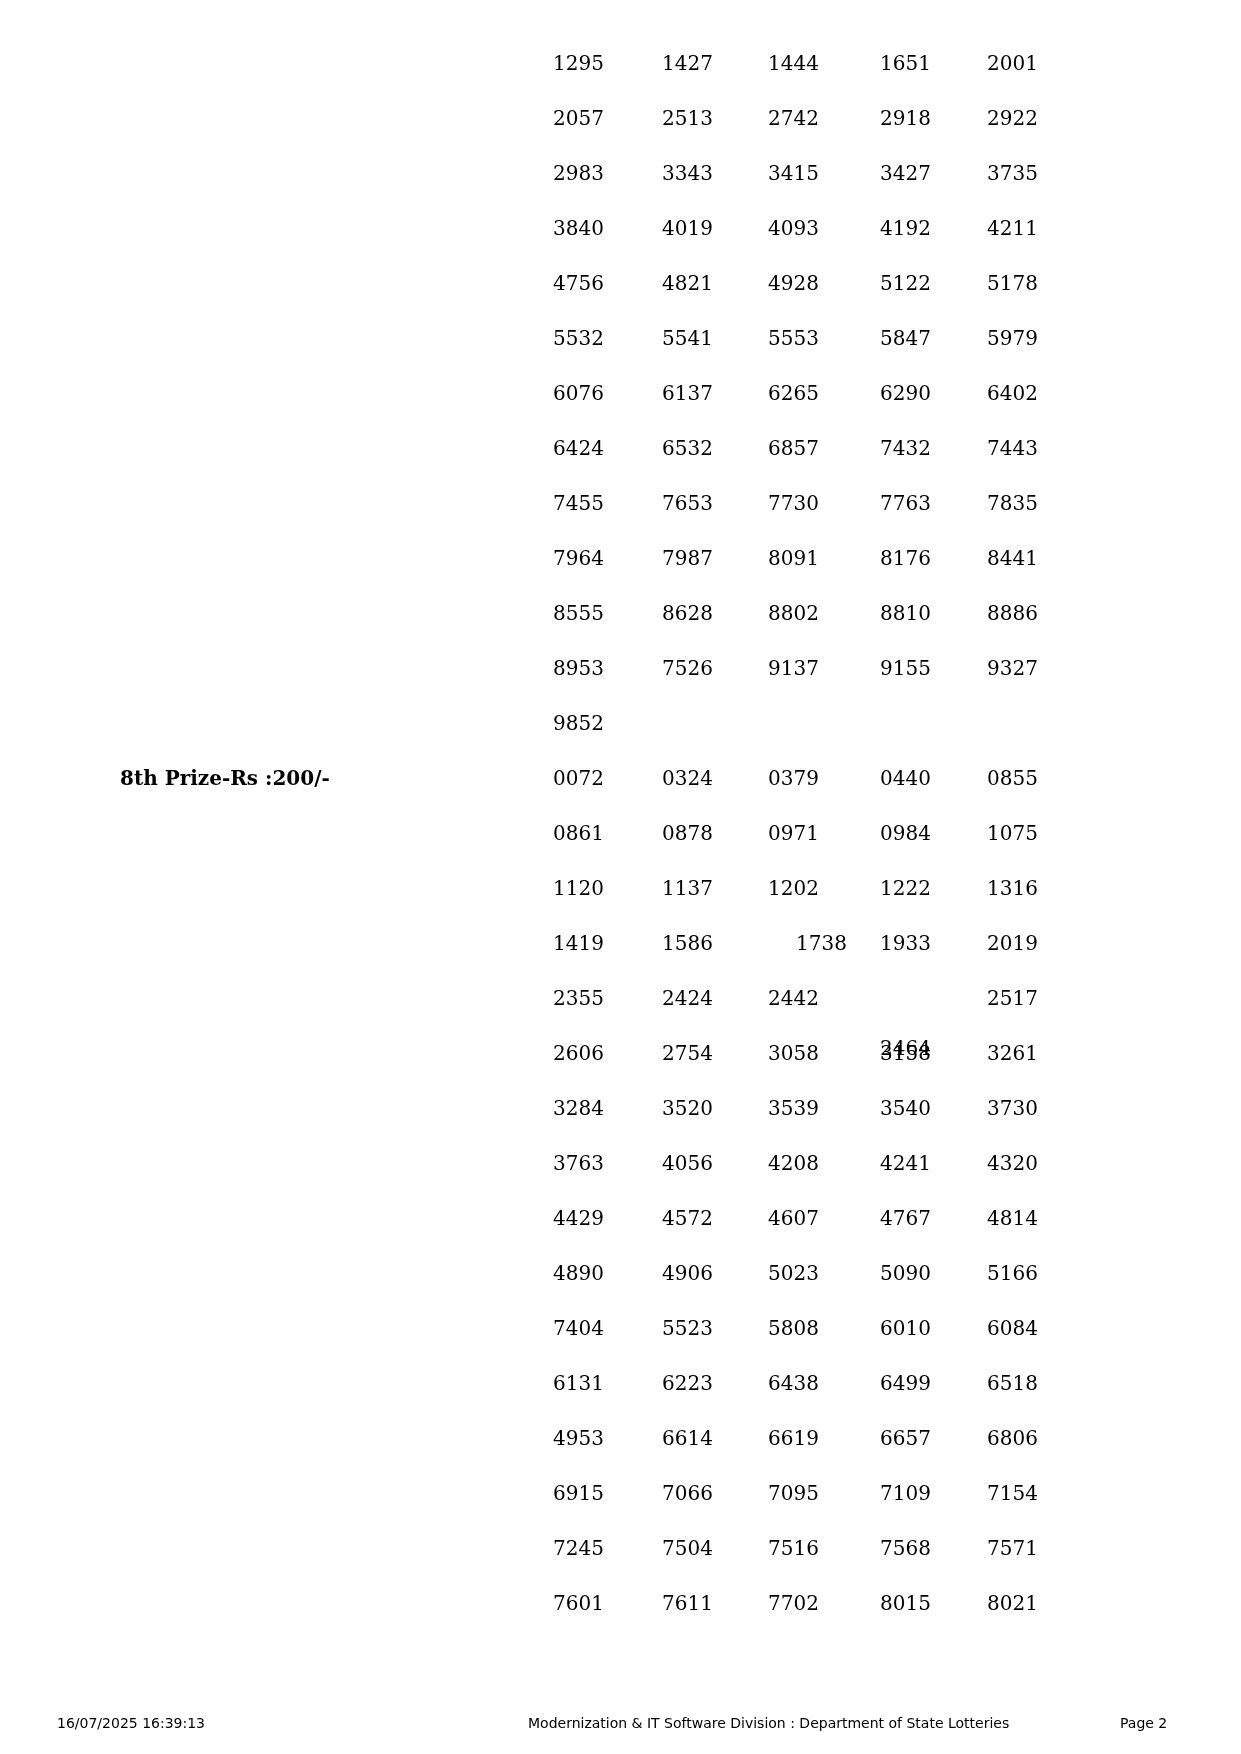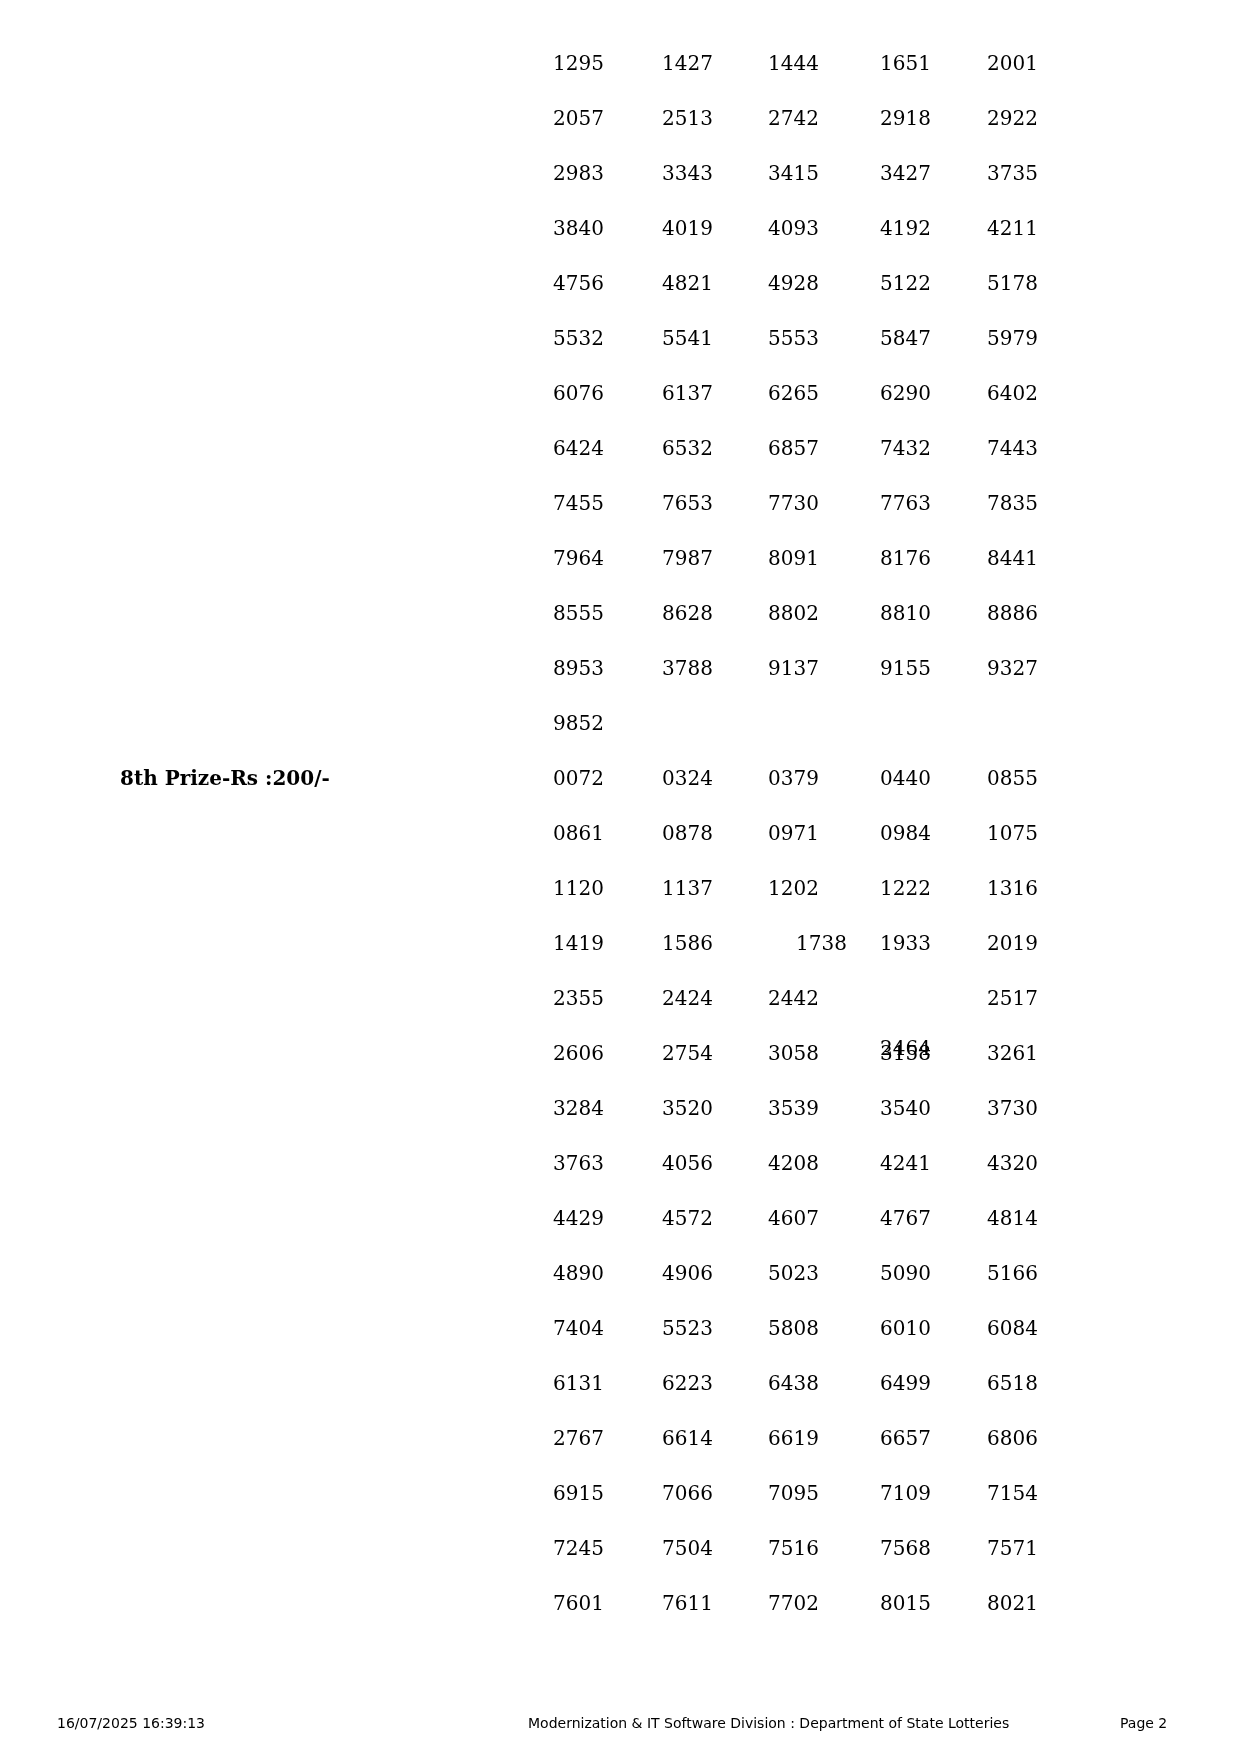--- a/index.html
+++ b/index.html
@@ -104,21 +104,21 @@
       <div class="num" style="left: 662px; top: 546px;">7987</div>
       <div class="num" style="left: 768px; top: 546px;">8091</div>
       <div class="num" style="left: 880px; top: 546px;">8176</div>
       <div class="num" style="left: 987px; top: 546px;">8441</div>
       <div class="num" style="left: 553px; top: 601px;">8555</div>
       <div class="num" style="left: 662px; top: 601px;">8628</div>
       <div class="num" style="left: 768px; top: 601px;">8802</div>
       <div class="num" style="left: 880px; top: 601px;">8810</div>
       <div class="num" style="left: 987px; top: 601px;">8886</div>
       <div class="num" style="left: 553px; top: 656px;">8953</div>
-      <div class="num" style="left: 662px; top: 656px;">3788</div>
+      <div class="num" style="left: 662px; top: 656px;">7526</div>
       <div class="num" style="left: 768px; top: 656px;">9137</div>
       <div class="num" style="left: 880px; top: 656px;">9155</div>
       <div class="num" style="left: 987px; top: 656px;">9327</div>
       <div class="num" style="left: 553px; top: 711px;">9852</div>
       <div class="prize-label" style="top: 766px;">8th Prize-Rs :200/-</div>
       <div class="num" style="left: 553px; top: 766px;">0072</div>
       <div class="num" style="left: 662px; top: 766px;">0324</div>
       <div class="num" style="left: 768px; top: 766px;">0379</div>
       <div class="num" style="left: 880px; top: 766px;">0440</div>
       <div class="num" style="left: 987px; top: 766px;">0855</div>
@@ -170,21 +170,21 @@
       <div class="num" style="left: 553px; top: 1316px;">7404</div>
       <div class="num" style="left: 662px; top: 1316px;">5523</div>
       <div class="num" style="left: 768px; top: 1316px;">5808</div>
       <div class="num" style="left: 880px; top: 1316px;">6010</div>
       <div class="num" style="left: 987px; top: 1316px;">6084</div>
       <div class="num" style="left: 553px; top: 1371px;">6131</div>
       <div class="num" style="left: 662px; top: 1371px;">6223</div>
       <div class="num" style="left: 768px; top: 1371px;">6438</div>
       <div class="num" style="left: 880px; top: 1371px;">6499</div>
       <div class="num" style="left: 987px; top: 1371px;">6518</div>
-      <div class="num" style="left: 553px; top: 1426px;">2767</div>
+      <div class="num" style="left: 553px; top: 1426px;">4953</div>
       <div class="num" style="left: 662px; top: 1426px;">6614</div>
       <div class="num" style="left: 768px; top: 1426px;">6619</div>
       <div class="num" style="left: 880px; top: 1426px;">6657</div>
       <div class="num" style="left: 987px; top: 1426px;">6806</div>
       <div class="num" style="left: 553px; top: 1481px;">6915</div>
       <div class="num" style="left: 662px; top: 1481px;">7066</div>
       <div class="num" style="left: 768px; top: 1481px;">7095</div>
       <div class="num" style="left: 880px; top: 1481px;">7109</div>
       <div class="num" style="left: 987px; top: 1481px;">7154</div>
       <div class="num" style="left: 553px; top: 1536px;">7245</div>

